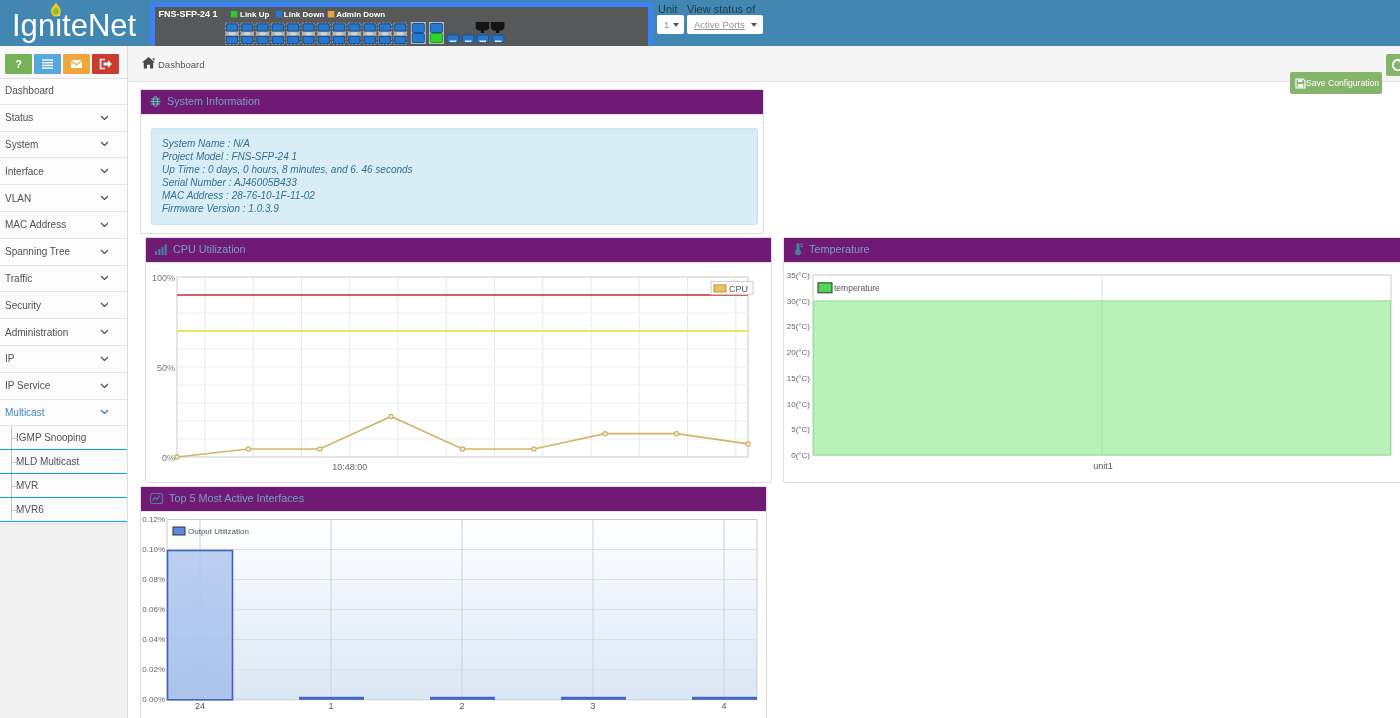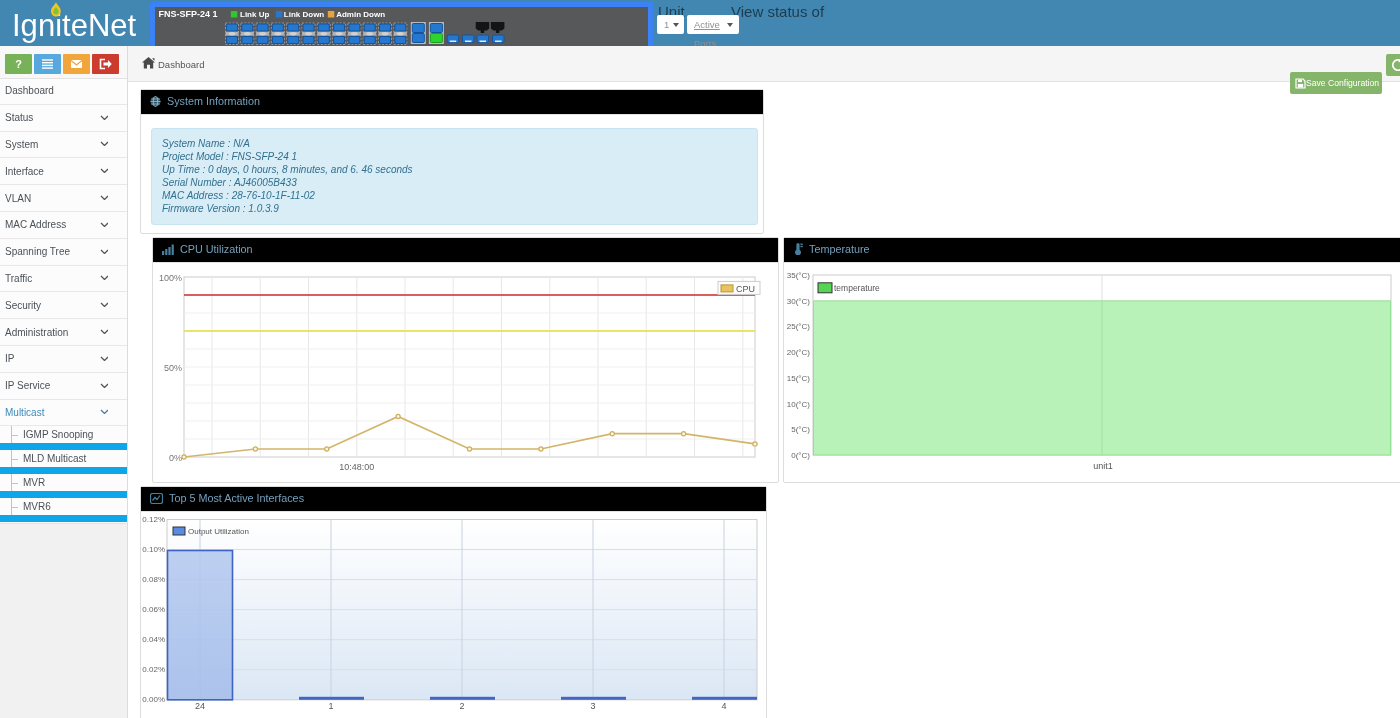--- a/index.html
+++ b/index.html
@@ -4,41 +4,41 @@
 <style>
 html,body{margin:0;padding:0;}
 body{font-family:"Liberation Sans",sans-serif;}
 #wrap{position:relative;width:1400px;height:718px;overflow:hidden;background:#fff;}
 .abs{position:absolute;}
 
 #topbar{position:absolute;left:0;top:0;width:1400px;height:46px;background:#4187b1;}
 #logo{position:absolute;left:12px;top:9px;color:#fff;font-size:32px;font-weight:400;line-height:32px;transform:scaleX(0.97);transform-origin:0 0;white-space:nowrap;}
 #switchpanel{position:absolute;left:150px;top:2px;width:493px;height:41px;background:#57585a;border:5px solid #3b82f6;border-radius:2px;}
 
-.hlabel{position:absolute;top:3px;color:#1d3c4e;font-size:15px;text-align:center;}
+.hlabel{position:absolute;top:3px;color:#1d3c4e;font-size:11px;text-align:center;}
 .hselect{position:absolute;top:15px;height:19px;background:#fff;border-radius:2px;box-sizing:border-box;color:#909090;font-size:9.5px;line-height:19px;padding-left:7px;}
 .caret{position:absolute;top:7.5px;width:0;height:0;border-left:3.5px solid transparent;border-right:3.5px solid transparent;border-top:4.5px solid #555;}
 
 #sidebar{position:absolute;left:0;top:46px;width:127px;height:672px;background:#fcfcfc;border-right:1px solid #dcdcdc;}
 .sbtn{position:absolute;top:8px;width:27px;height:20px;border-radius:1px;}
 #btnstrip{position:absolute;left:0;top:0;width:127px;height:32px;border-bottom:1px solid #e2e2e2;background:#f8f8f8;}
 .mitem{position:relative;box-sizing:border-box;border-bottom:1px solid #e8e8e8;color:#4b5157;font-size:10px;padding-left:5px;display:flex;align-items:center;height:26.8px;}
 .chev{position:absolute;left:100px;top:50%;margin-top:-3px;width:8px;height:5px;}
-.sub{height:24px;padding-left:23px;border-bottom:7px solid #0ea5e9;position:relative;}
+.sub{height:24px;padding-left:16px;border-bottom:1px solid #0ea5e9;position:relative;}
 .sub::before{content:"";position:absolute;left:11px;top:0;bottom:0;border-left:1px solid #c3c3c3;}
 .sub::after{content:"";position:absolute;left:11px;top:50%;width:7px;border-top:1px solid #c3c3c3;}
 
 #graybottom{position:absolute;left:0;top:477px;width:127px;height:195px;background:#f1f1f1;border-top:1px solid #e2e2e2;}
 
 #crumbbar{position:absolute;left:128px;top:46px;width:1272px;height:36px;background:#f5f5f5;border-bottom:1px solid #e3e3e3;box-sizing:border-box;}
 #crumbtext{position:absolute;left:158px;top:58.5px;font-size:9.5px;color:#555;}
 .gbtn{position:absolute;top:8px;height:22px;background:#85b56b;border-radius:2px;color:#fff;font-size:11px;box-sizing:border-box;}
 
 .panel{position:absolute;background:#fff;border:1px solid #ddd;border-radius:2px;box-sizing:border-box;}
-.phead{height:24px;background:#000000;border-bottom:1px solid #e4e4e4;color:#74a0bd;font-size:10.8px;line-height:23px;padding-left:9px;}
+.phead{height:24px;background:#701a75;border-bottom:1px solid #e4e4e4;color:#74a0bd;font-size:10.8px;line-height:23px;padding-left:9px;}
 .phead svg{vertical-align:-2px;margin-right:6px;}
 #infobox{position:absolute;left:10px;top:38px;width:607px;height:97px;background:#d9edf7;border:1px solid #c6e4f2;border-radius:3px;box-sizing:border-box;color:#31708f;font-size:10px;line-height:13px;padding:8px 0 0 10px;font-style:italic;}
 </style>
 </head>
 <body>
 <div id="wrap">
   <div id="topbar"></div>
   <div id="logo">IgniteNet</div>
   <svg class="abs" style="left:48px;top:2px;" width="16" height="16" viewBox="0 0 16 16">
     <path d="M8,0 C8.6,3 12.8,4.8 12.8,9.2 A4.9,5.3 0 0 1 3,9.2 C3,4.8 7.4,3 8,0 Z" fill="#f2c71d"></path>
@@ -90,23 +90,23 @@
         <use href="#sport" x="307" y="27.5"></use>
         <use href="#sport" x="321.5" y="27.5"></use>
         <use href="#sport" x="337" y="27.5"></use>
       <g fill="#141414">
         <path d="M320.7,15 h13.5 v6.5 l-2.5,2 h-2.5 v2.5 h-3.5 v-2.5 h-2.5 l-2.5,-2 z"></path>
         <path d="M335.9,15 h13.5 v6.5 l-2.5,2 h-2.5 v2.5 h-3.5 v-2.5 h-2.5 l-2.5,-2 z"></path>
       </g>
     </svg>
   </div>
   <div class="hlabel" style="left:658px;">Unit</div>
-  <div class="hlabel" style="left:687px;margin-left:44px;">View status of</div>
+  <div class="hlabel" style="left:687px;">View status of</div>
   <div class="hselect" style="left:657px;width:27px;">1<span class="caret" style="right:5px;"></span></div>
-  <div class="hselect" style="left:687px;width:52px;text-decoration:underline;">Active Ports<span class="caret" style="right:6px;"></span></div>
+  <div class="hselect" style="left:687px;width:76px;text-decoration:underline;">Active Ports<span class="caret" style="right:6px;"></span></div>
 
   <div id="sidebar">
     <div id="btnstrip"></div>
     <div class="sbtn" style="left:5px;background:#77b259;color:#fff;font-size:11px;font-weight:bold;text-align:center;line-height:20px;">?</div>
     <div class="sbtn" style="left:34px;background:#57a8dc;">
       <svg width="27" height="20">
           <g stroke="#fff" stroke-width="1.4">
             <line x1="8" y1="6" x2="19" y2="6"></line>
             <line x1="8" y1="8.7" x2="19" y2="8.7"></line>
             <line x1="8" y1="11.4" x2="19" y2="11.4"></line>
@@ -205,21 +205,21 @@
     <div id="infobox">
       System Name : N/A<br>
       Project Model : FNS-SFP-24 1<br>
       Up Time : 0 days, 0 hours, 8 minutes, and 6. 46 seconds<br>
       Serial Number : AJ46005B433<br>
       MAC Address : 28-76-10-1F-11-02<br>
       Firmware Version : 1.0.3.9
     </div>
   </div>
 
-  <div class="panel" id="p-cpu" style="left:152px;top:237px;width:627px;height:246px;text-decoration:underline;">
+  <div class="panel" id="p-cpu" style="left:145px;top:237px;width:627px;height:246px;">
     <div class="phead"><svg width="12" height="11" viewBox="0 0 12 11">
           <g fill="#477f9e">
             <rect x="0" y="7" width="2.2" height="4"></rect>
             <rect x="3.2" y="5" width="2.2" height="6"></rect>
             <rect x="6.4" y="3" width="2.2" height="8"></rect>
             <rect x="9.6" y="0.5" width="2.2" height="10.5"></rect>
           </g>
         </svg>CPU Utilization</div>
     <svg width="625" height="219" style="display:block;">
       <rect x="31" y="14" width="571" height="180" fill="#fff" stroke="#ccc" stroke-width="1"></rect>

